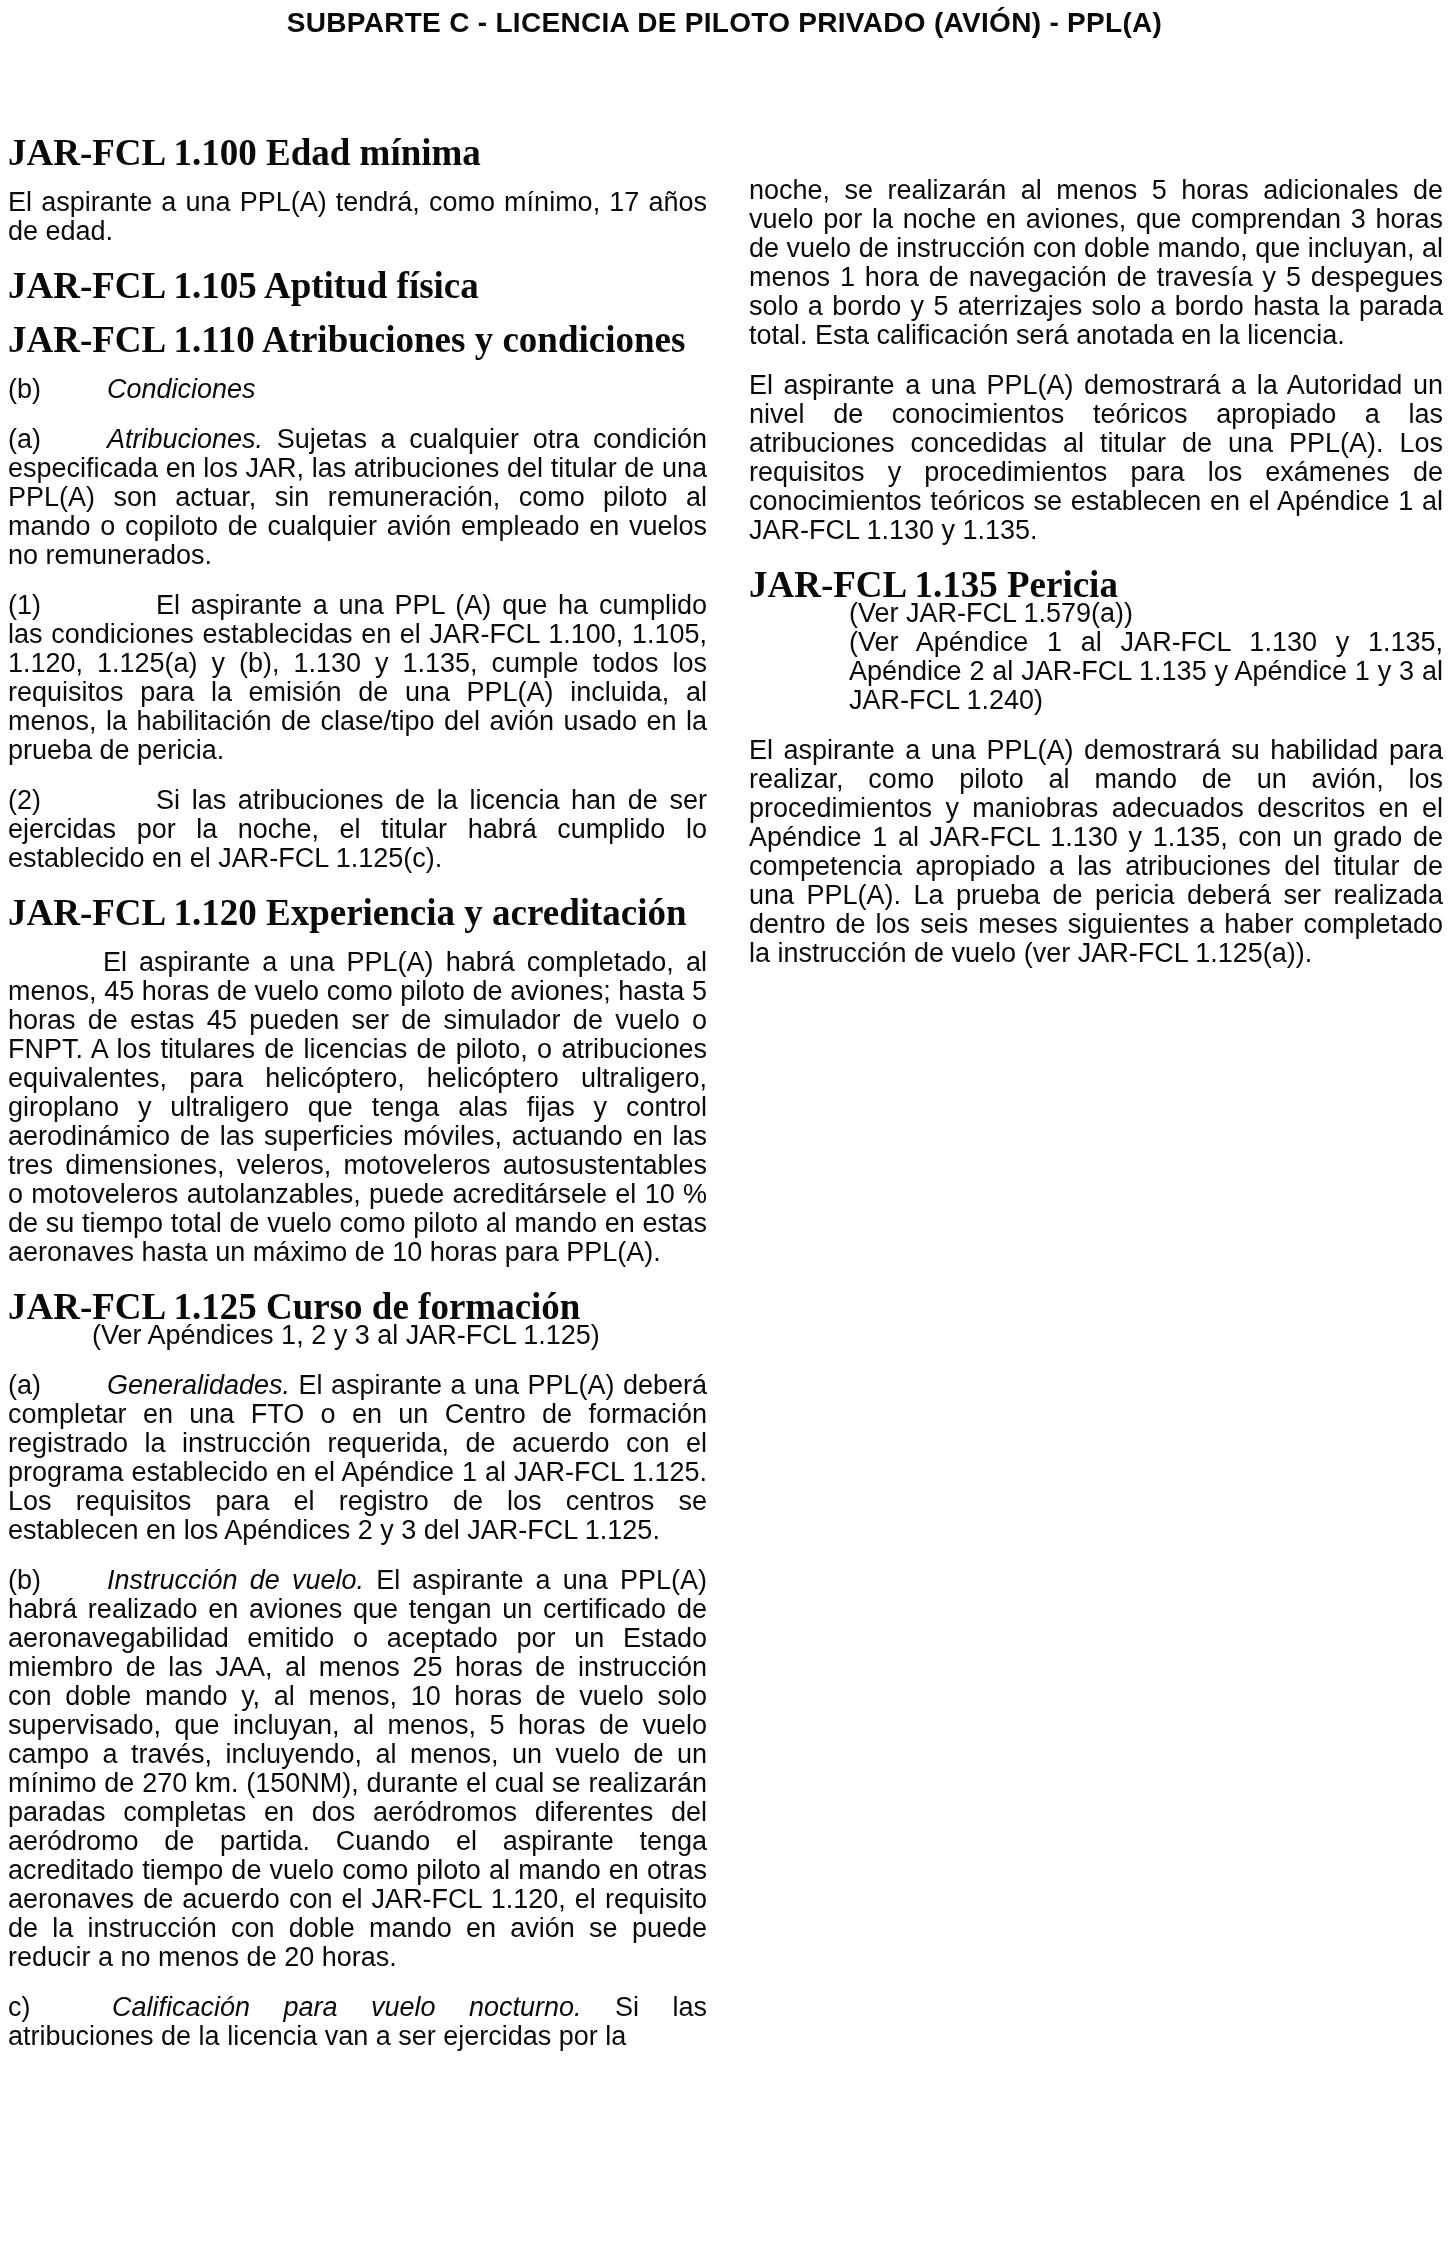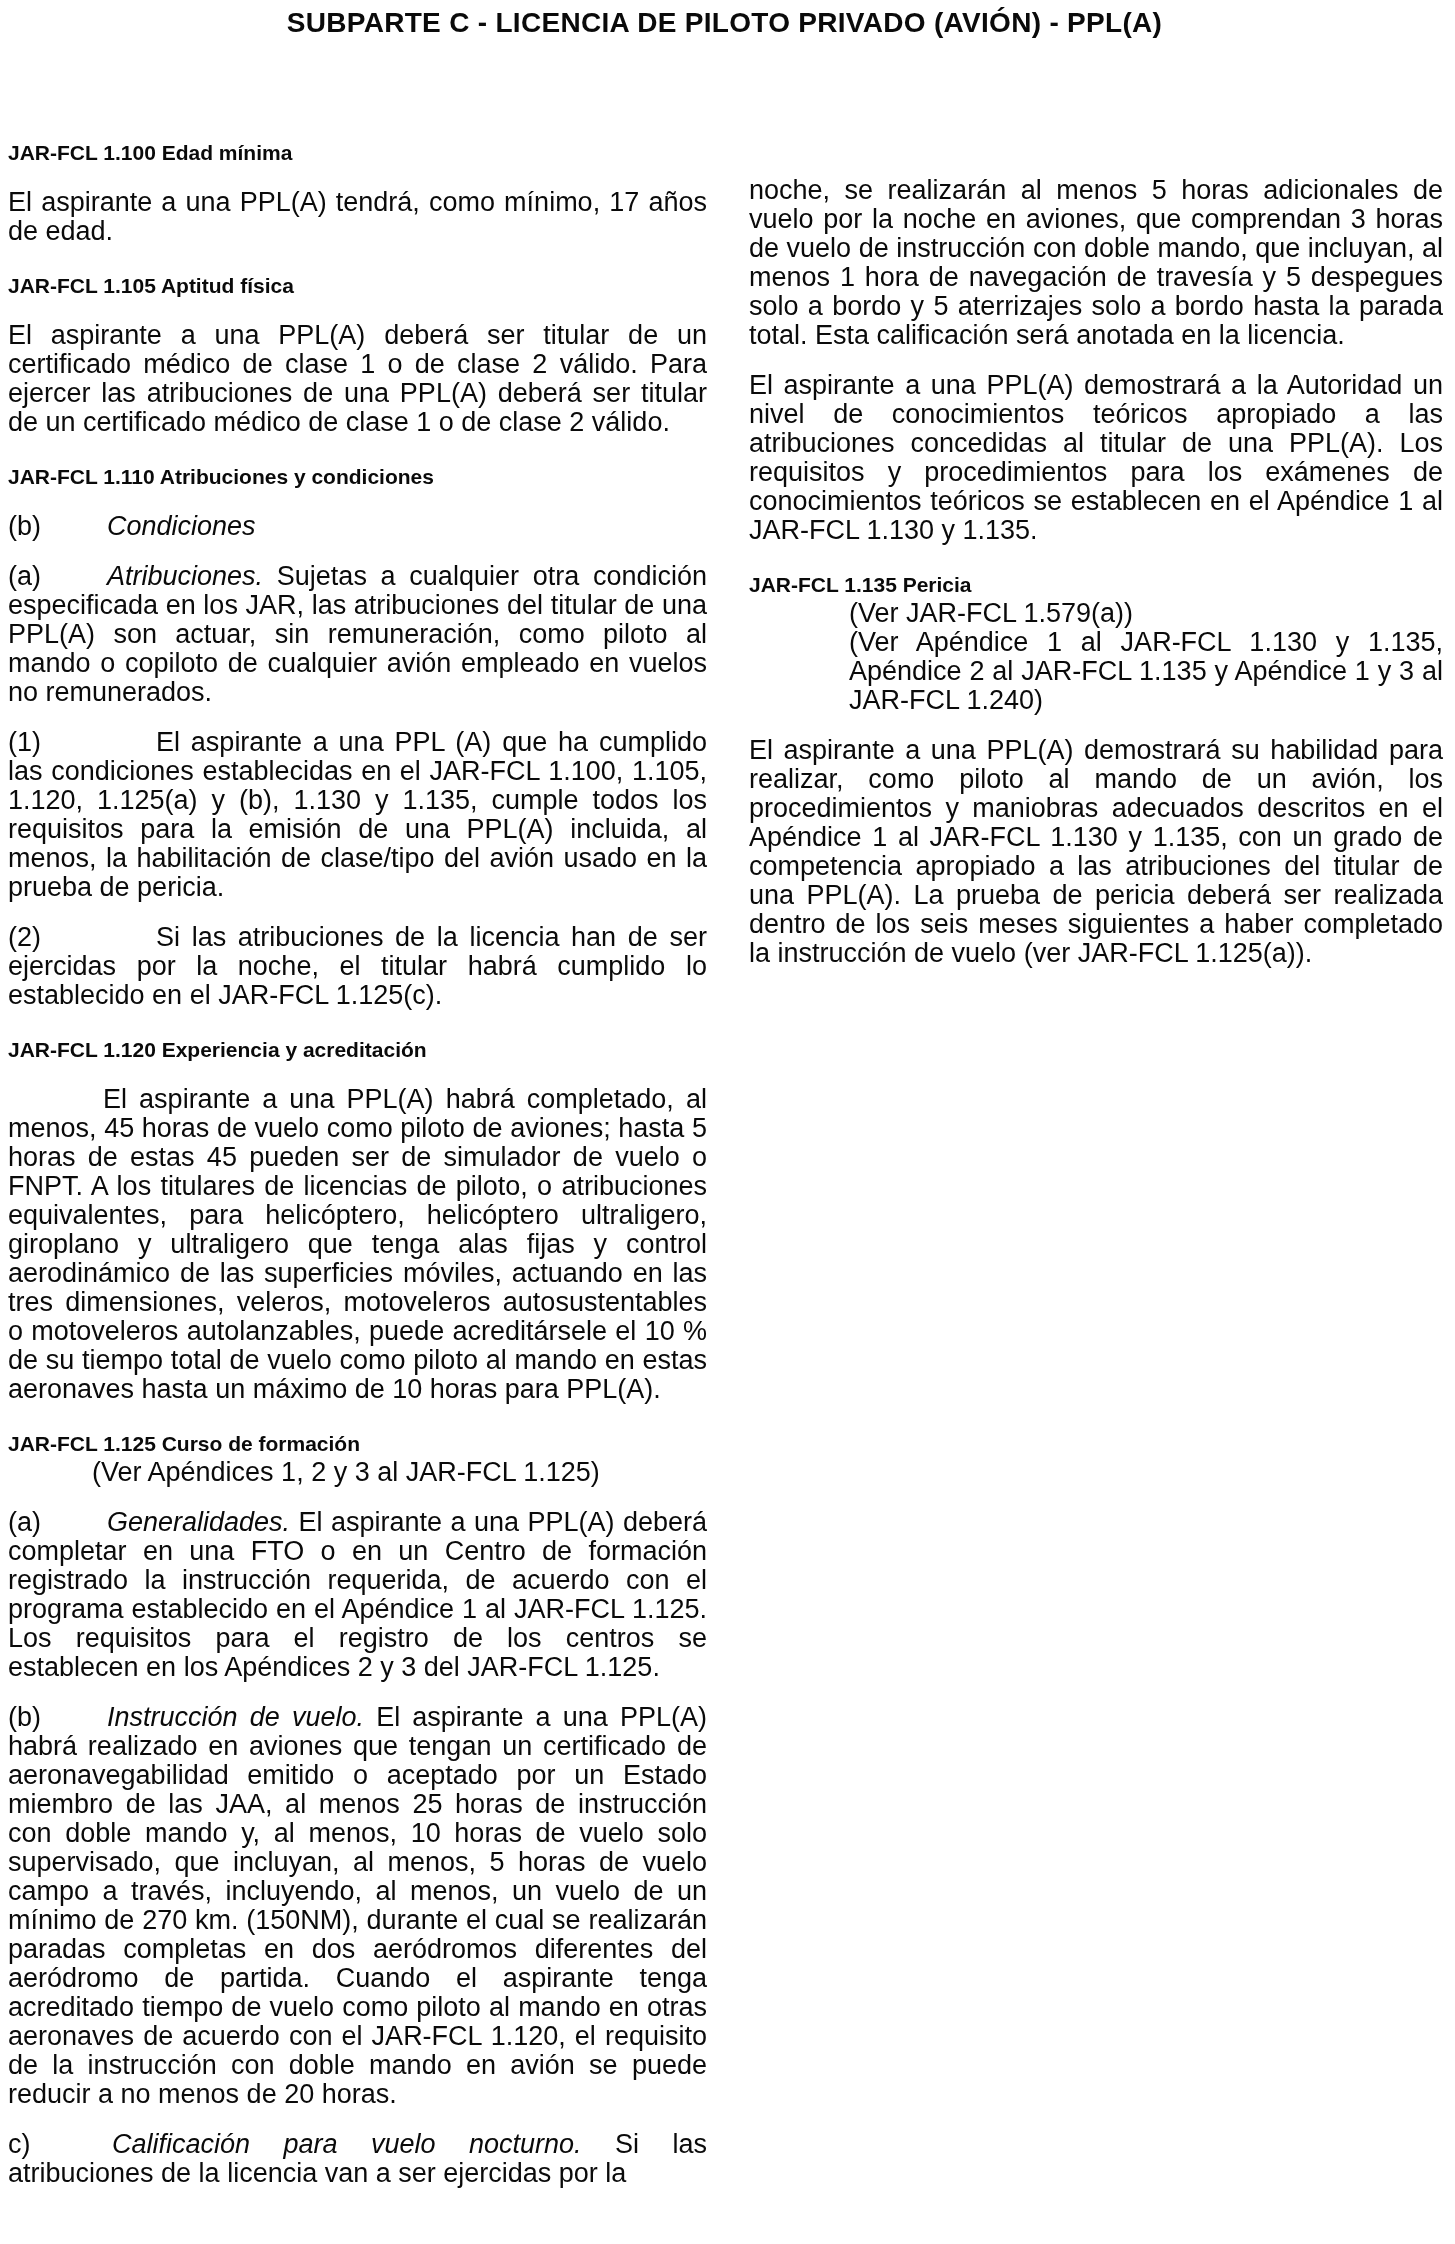--- a/index.html
+++ b/index.html
@@ -30,23 +30,24 @@
     padding-left: 8px;
     padding-right: 6px;
   }
   .col { box-sizing: border-box; }
   .col-left  { width: 702px; }
   .col-gap   { width: 42px; flex: 0 0 auto; }
   .col-right { width: 697px; margin-top: 38px; }
 
   .h {
     font-weight: bold;
-    font-size: 21px;
+    font-size: 37px;
     margin: 25px 0 0 0;
     white-space: nowrap;
+    font-family: Liberation Serif, serif;
   }
   .h.first { margin-top: 0; }
   .para {
     margin: 21px 0 0 0;
     text-align: justify;
   }
   .para.first { margin-top: 0; }
   .indent-1120 { text-indent: 95px; }
 
   .sub { margin: 0; }
@@ -72,21 +73,20 @@
 
     <div class="col col-left">
 
       <div>
         <p class="h first">JAR-FCL 1.100 Edad mínima</p>
         <p class="para">El aspirante a una PPL(A) tendrá, como mínimo, 17 años de edad.</p>
       </div>
 
       <div>
         <p class="h">JAR-FCL 1.105 Aptitud física</p>
-        <p class="para">El aspirante a una PPL(A) deberá ser titular de un certificado médico de clase 1 o de clase 2 válido. Para ejercer las atribuciones de una PPL(A) deberá ser titular de un certificado médico de clase 1 o de clase 2 válido.</p>
       </div>
 
       <div>
         <p class="h">JAR-FCL 1.110 Atribuciones y condiciones</p>
         <p class="para"><span class="lbl lbl-letter">(b)</span><span class="it">Condiciones</span></p>
         <p class="para"><span class="lbl lbl-letter">(a)</span><span class="it">Atribuciones.</span><span> Sujetas a cualquier otra condición especificada en los JAR, las atribuciones del titular de una PPL(A) son actuar, sin remuneración, como piloto al mando o copiloto de cualquier avión empleado en vuelos no remunerados.</span></p>
         <p class="para"><span class="lbl lbl-num">(1)</span><span>El aspirante a una PPL (A) que ha cumplido las condiciones establecidas en el JAR-FCL 1.100, 1.105, 1.120, 1.125(a) y (b), 1.130 y 1.135, cumple todos los requisitos para la emisión de una PPL(A) incluida, al menos, la habilitación de clase/tipo del avión usado en la prueba de pericia.</span></p>
         <p class="para"><span class="lbl lbl-num">(2)</span><span>Si las atribuciones de la licencia han de ser ejercidas por la noche, el titular habrá cumplido lo establecido en el JAR-FCL 1.125(c).</span></p>
       </div>
 

